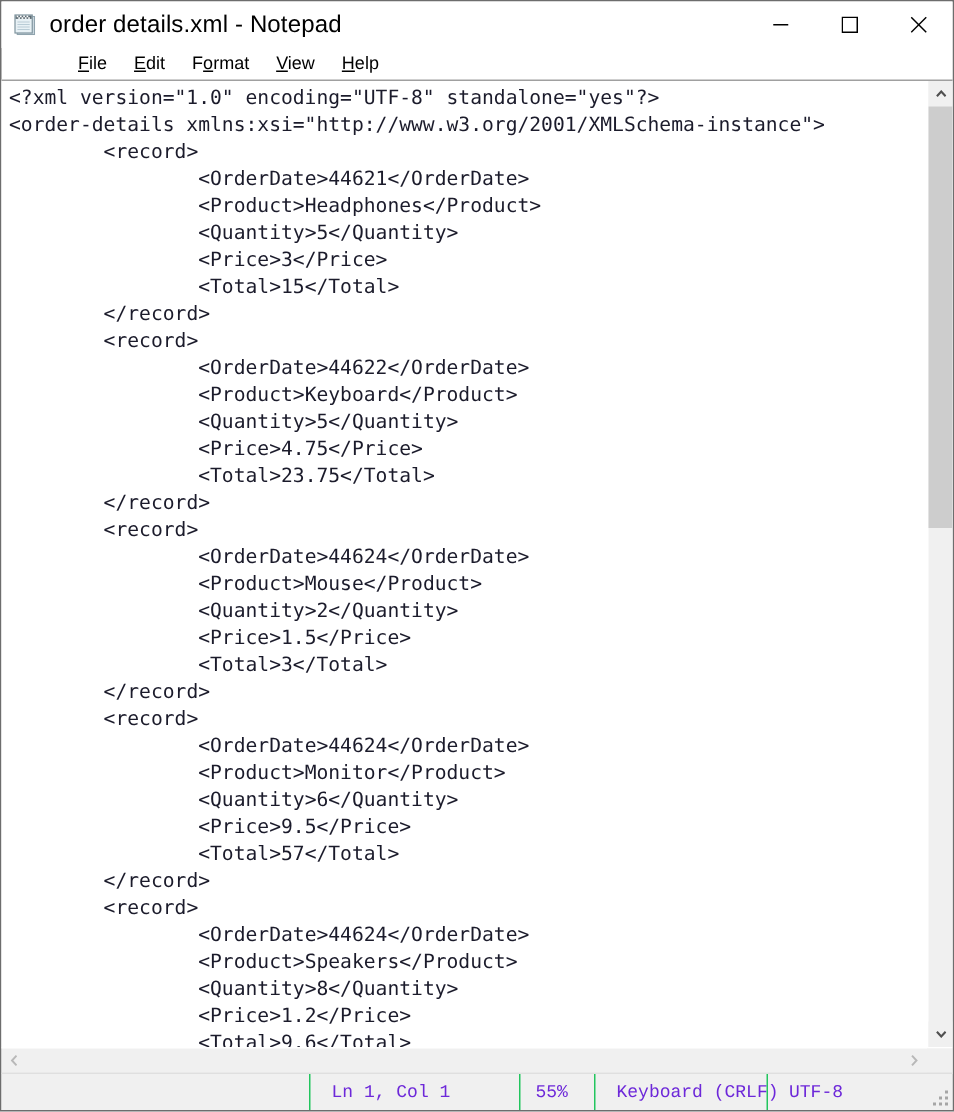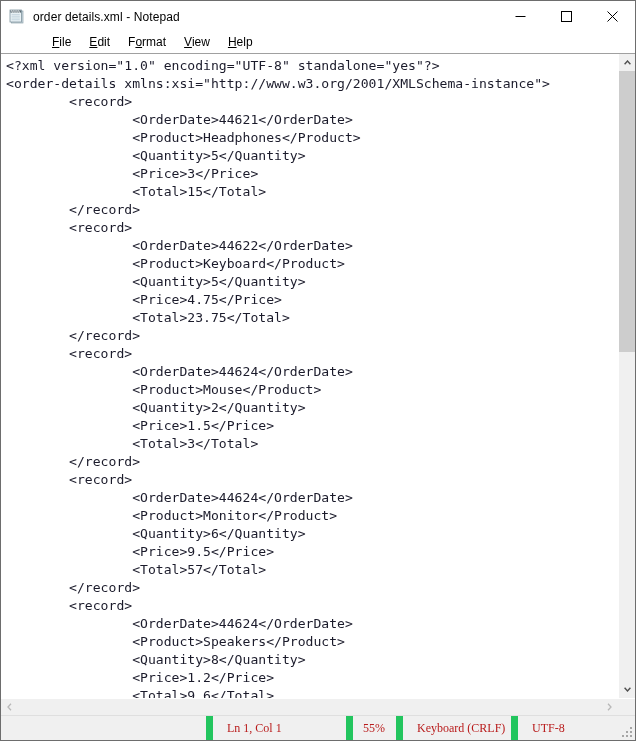--- a/index.html
+++ b/index.html
@@ -39,21 +39,21 @@
   }
   .title-icon {
     width: 16px;
     height: 16px;
     margin-left: 8px;
     margin-right: 8px;
     position: relative;
     flex: 0 0 auto;
   }
   .title-text {
-    font-size: 12px;
+    font-size: 16px;
     color: #000000;
     font-family: "Liberation Sans", sans-serif;
     letter-spacing: 0.1px;
     white-space: nowrap;
   }
   .winbtns {
     position: absolute;
     right: 0;
     top: 0;
     height: 31px;
@@ -194,27 +194,27 @@
     border-top: 1px solid #dfdfdf;
     display: flex;
     align-items: stretch;
     position: relative;
     box-sizing: border-box;
   }
   .status-spacer { width: 205px; flex: 0 0 auto; }
   .status-cell {
     display: flex;
     align-items: center;
-    border-left: 7px solid #22c55e;
+    border-left: 1px solid #22c55e;
     font-size: 12px;
-    color: #b91c1c;
+    color: #6d28d9;
     padding-left: 14px;
     box-sizing: border-box;
     white-space: nowrap;
-    font-family: Liberation Serif, serif;
+    font-family: Liberation Mono, monospace;
   }
   .cell-pos  { width: 140px; flex: 0 0 auto; }
   .cell-zoom { width: 50px;  flex: 0 0 auto; padding-left: 10px; }
   .cell-eol  { width: 115px; flex: 0 0 auto; padding-left: 14px; }
   .cell-enc  { flex: 1 1 auto; }
   .grip {
     position: absolute;
     right: 3px;
     bottom: 3px;
     width: 10px;

